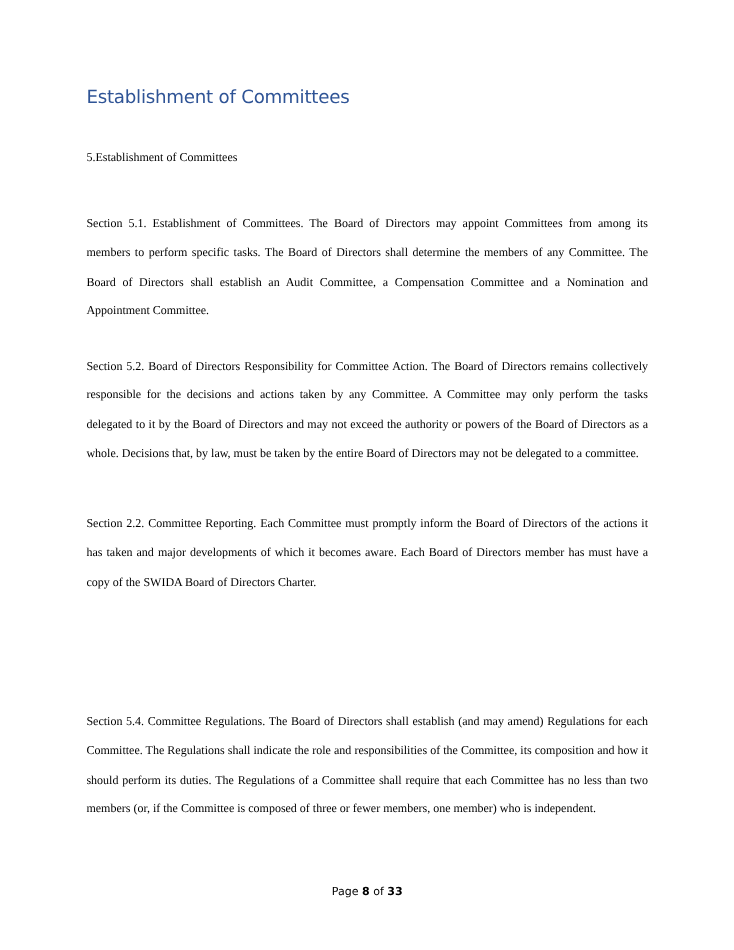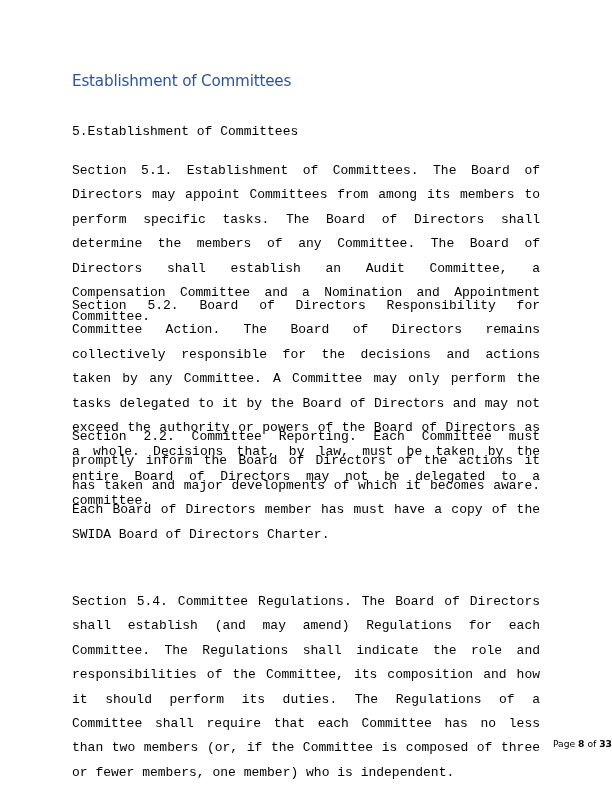--- a/index.html
+++ b/index.html
@@ -6,33 +6,33 @@
     body { width: 612px; height: 792px; position: relative; overflow: hidden; }
     .page { position: absolute; left: 0; top: 0; width: 612px; height: 792px; background: #fff; }
     .heading {
       position: absolute; left: 72px; top: 72px;
       font-family: "DejaVu Sans", sans-serif;
       font-size: 15.2px; color: #2f5496; letter-spacing: -0.2px;
       white-space: nowrap;
     }
     .body-text {
       position: absolute; left: 72px; width: 468px;
-      font-family: Liberation Mono, monospace;
-      font-size: 13px; color: #000; line-height: 24.4px;
+      font-family: Liberation Serif, serif;
+      font-size: 10px; color: #000; line-height: 24.4px;
       text-align: justify; transform-origin: left top;
     }
     .subhead { top: 120px; }
-    .p1 { top: 159px; }
+    .p1 { top: 175px; }
     .p2 { top: 294px; }
     .p3 { top: 425px; }
     .p4 { top: 511px; }
     .p5 { top: 590px; }
     .footer {
       position: absolute; left: 0; width: 612px; top: 738px;
-      text-align: right;
+      text-align: center;
       font-family: "DejaVu Sans", sans-serif;
       font-size: 9.2px; color: #000;
     }
     .footer b { font-weight: bold; }
   </style>
 </head>
 <body>
 
 <div class="page">
   <div class="heading">Establishment of Committees</div>

